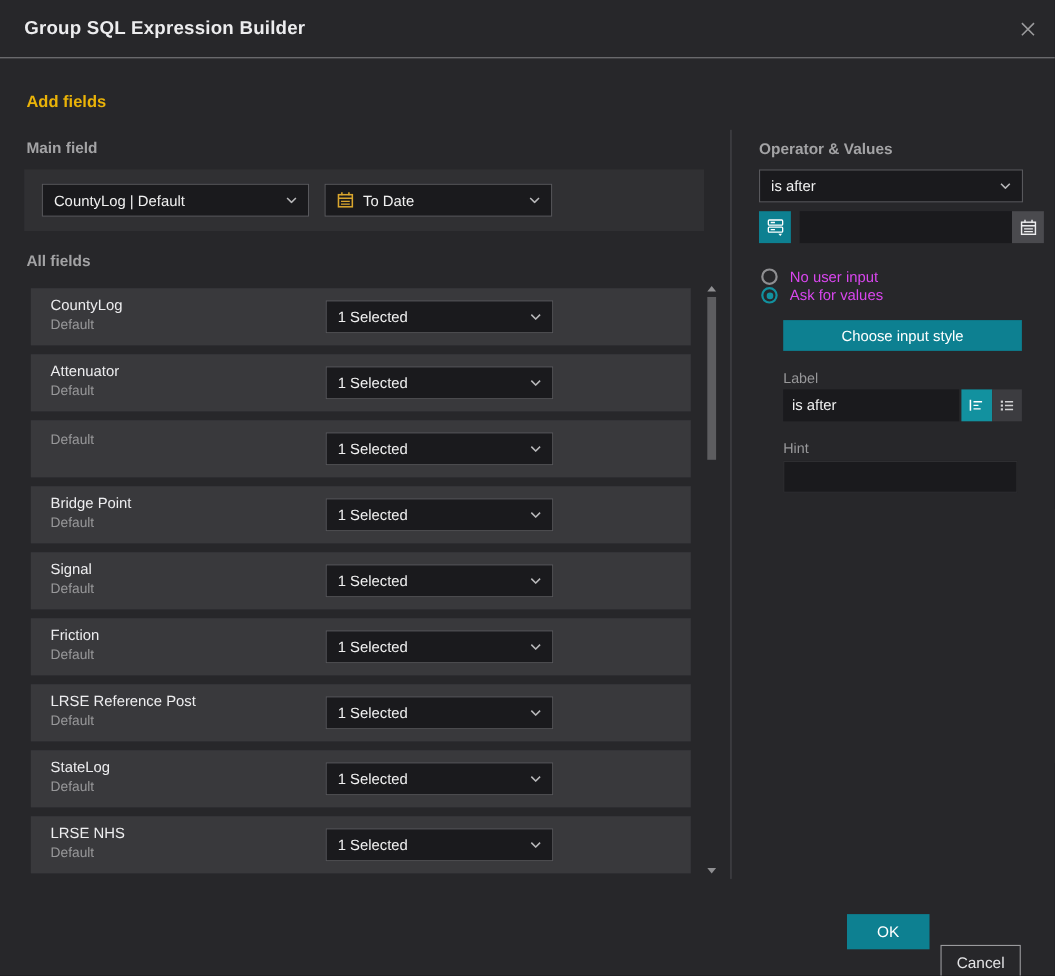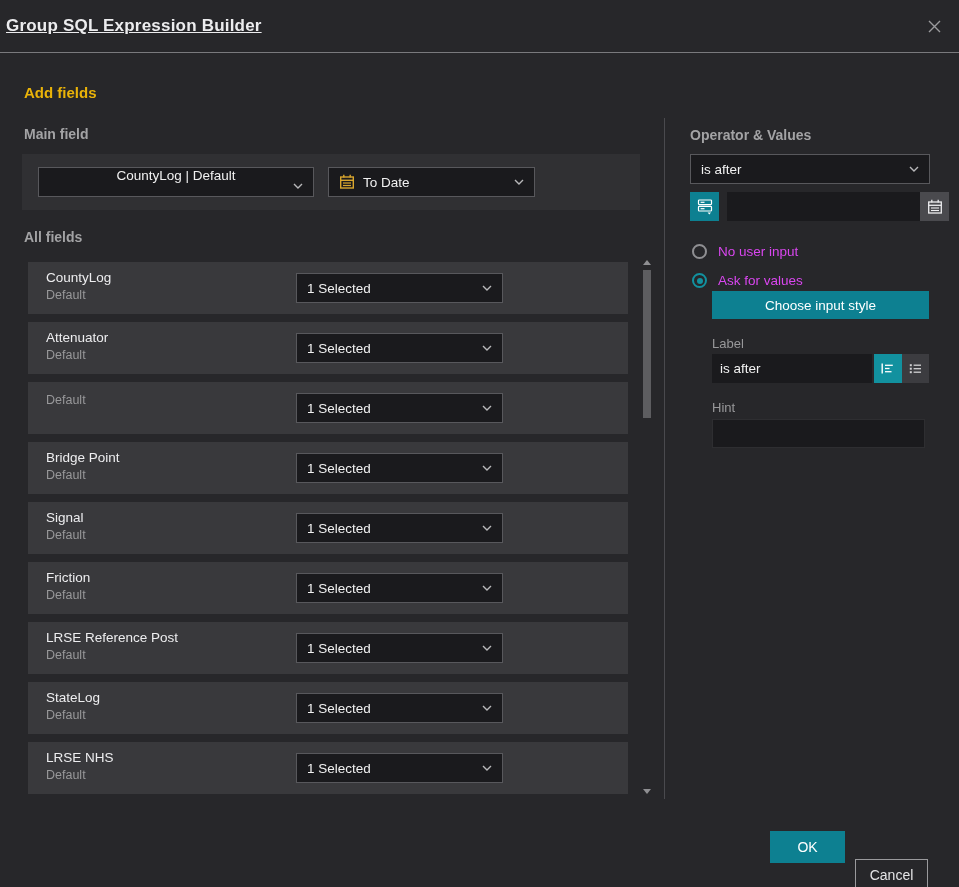--- a/index.html
+++ b/index.html
@@ -7,22 +7,22 @@
   body { font-family:"Liberation Sans","DejaVu Sans",sans-serif; }
 
   .dialog {
     position:relative; width:959px; height:887px;
     background:#27272a; color:#f1f1f1; overflow:hidden;
   }
 
   
   .titlebar { position:absolute; left:0; top:0; width:959px; height:52px; }
   .title {
-    position:absolute; left:6px; top:0; line-height:52px;
-    font-size:17px; font-weight:700; color:#ececee; letter-spacing:.2px;text-decoration:underline;
+    position:absolute; left:22px; top:0; line-height:52px;
+    font-size:17px; font-weight:700; color:#ececee; letter-spacing:.2px;
   }
   .close-btn {
     position:absolute; right:13px; top:14px; width:24px; height:24px;
     display:flex; align-items:center; justify-content:center;
     color:#9b9b9d; cursor:pointer;
   }
   .titlebar-divider {
     position:absolute; left:0; top:52px; width:959px; height:1px; background:#7a7a7d;
   }
 
@@ -43,21 +43,21 @@
     background:#1a1a1d; border:1px solid #2e2e31; height:29px;
     color:#f1f1f1; font-size:13.5px; padding:0 8px;
     font-family:"Liberation Sans","DejaVu Sans",sans-serif; outline:none;
   }
 
   
   .main-panel {
     position:absolute; left:22px; top:154px; width:618px; height:56px;
     background:#303033; display:flex; align-items:center; gap:14px; padding-left:16px;
   }
-  .sel-field { width:276px;flex-direction:column; }
+  .sel-field { width:243px; }
   .sel-date  { width:207px; gap:8px; }
 
   
   .list { position:absolute; left:28px; top:262px; width:600px; }
   .row {
     position:relative; height:52px; background:#39393c; margin-bottom:8px;
     padding:8px 0 0 18px;
   }
   .row-name { font-size:13.5px; color:#ededef; }
   .row-sub  { font-size:12.5px; color:#98989a; margin-top:3px; }
@@ -83,21 +83,21 @@
   .icon-btn {
     width:29px; height:29px; flex:0 0 29px; display:flex;
     align-items:center; justify-content:center; cursor:pointer;
   }
   .btn-multival { background:#0d8091; margin-right:8px; }
   .val-input { flex:1 1 auto; border:none; }
   .btn-cal { background:#4a4a4e; }
 
   .radio-row { position:absolute; left:2px; display:flex; align-items:center; gap:11px; cursor:pointer; }
   .radio-1 { top:123px; }
-  .radio-2 { top:152px;align-items:center; }
+  .radio-2 { top:140px;align-items:center; }
   .radio {
     width:15px; height:15px; border-radius:50%; border:2px solid #8f8f92;
     position:relative; flex:0 0 15px; background:transparent;
   }
   .radio.checked { border-color:#12919f; }
   .radio.checked::after {
     content:""; position:absolute; left:2.5px; top:2.5px; width:6px; height:6px;
     border-radius:50%; background:#12919f;
   }
   .radio-label { font-size:13.5px; color:#d946ef; }

